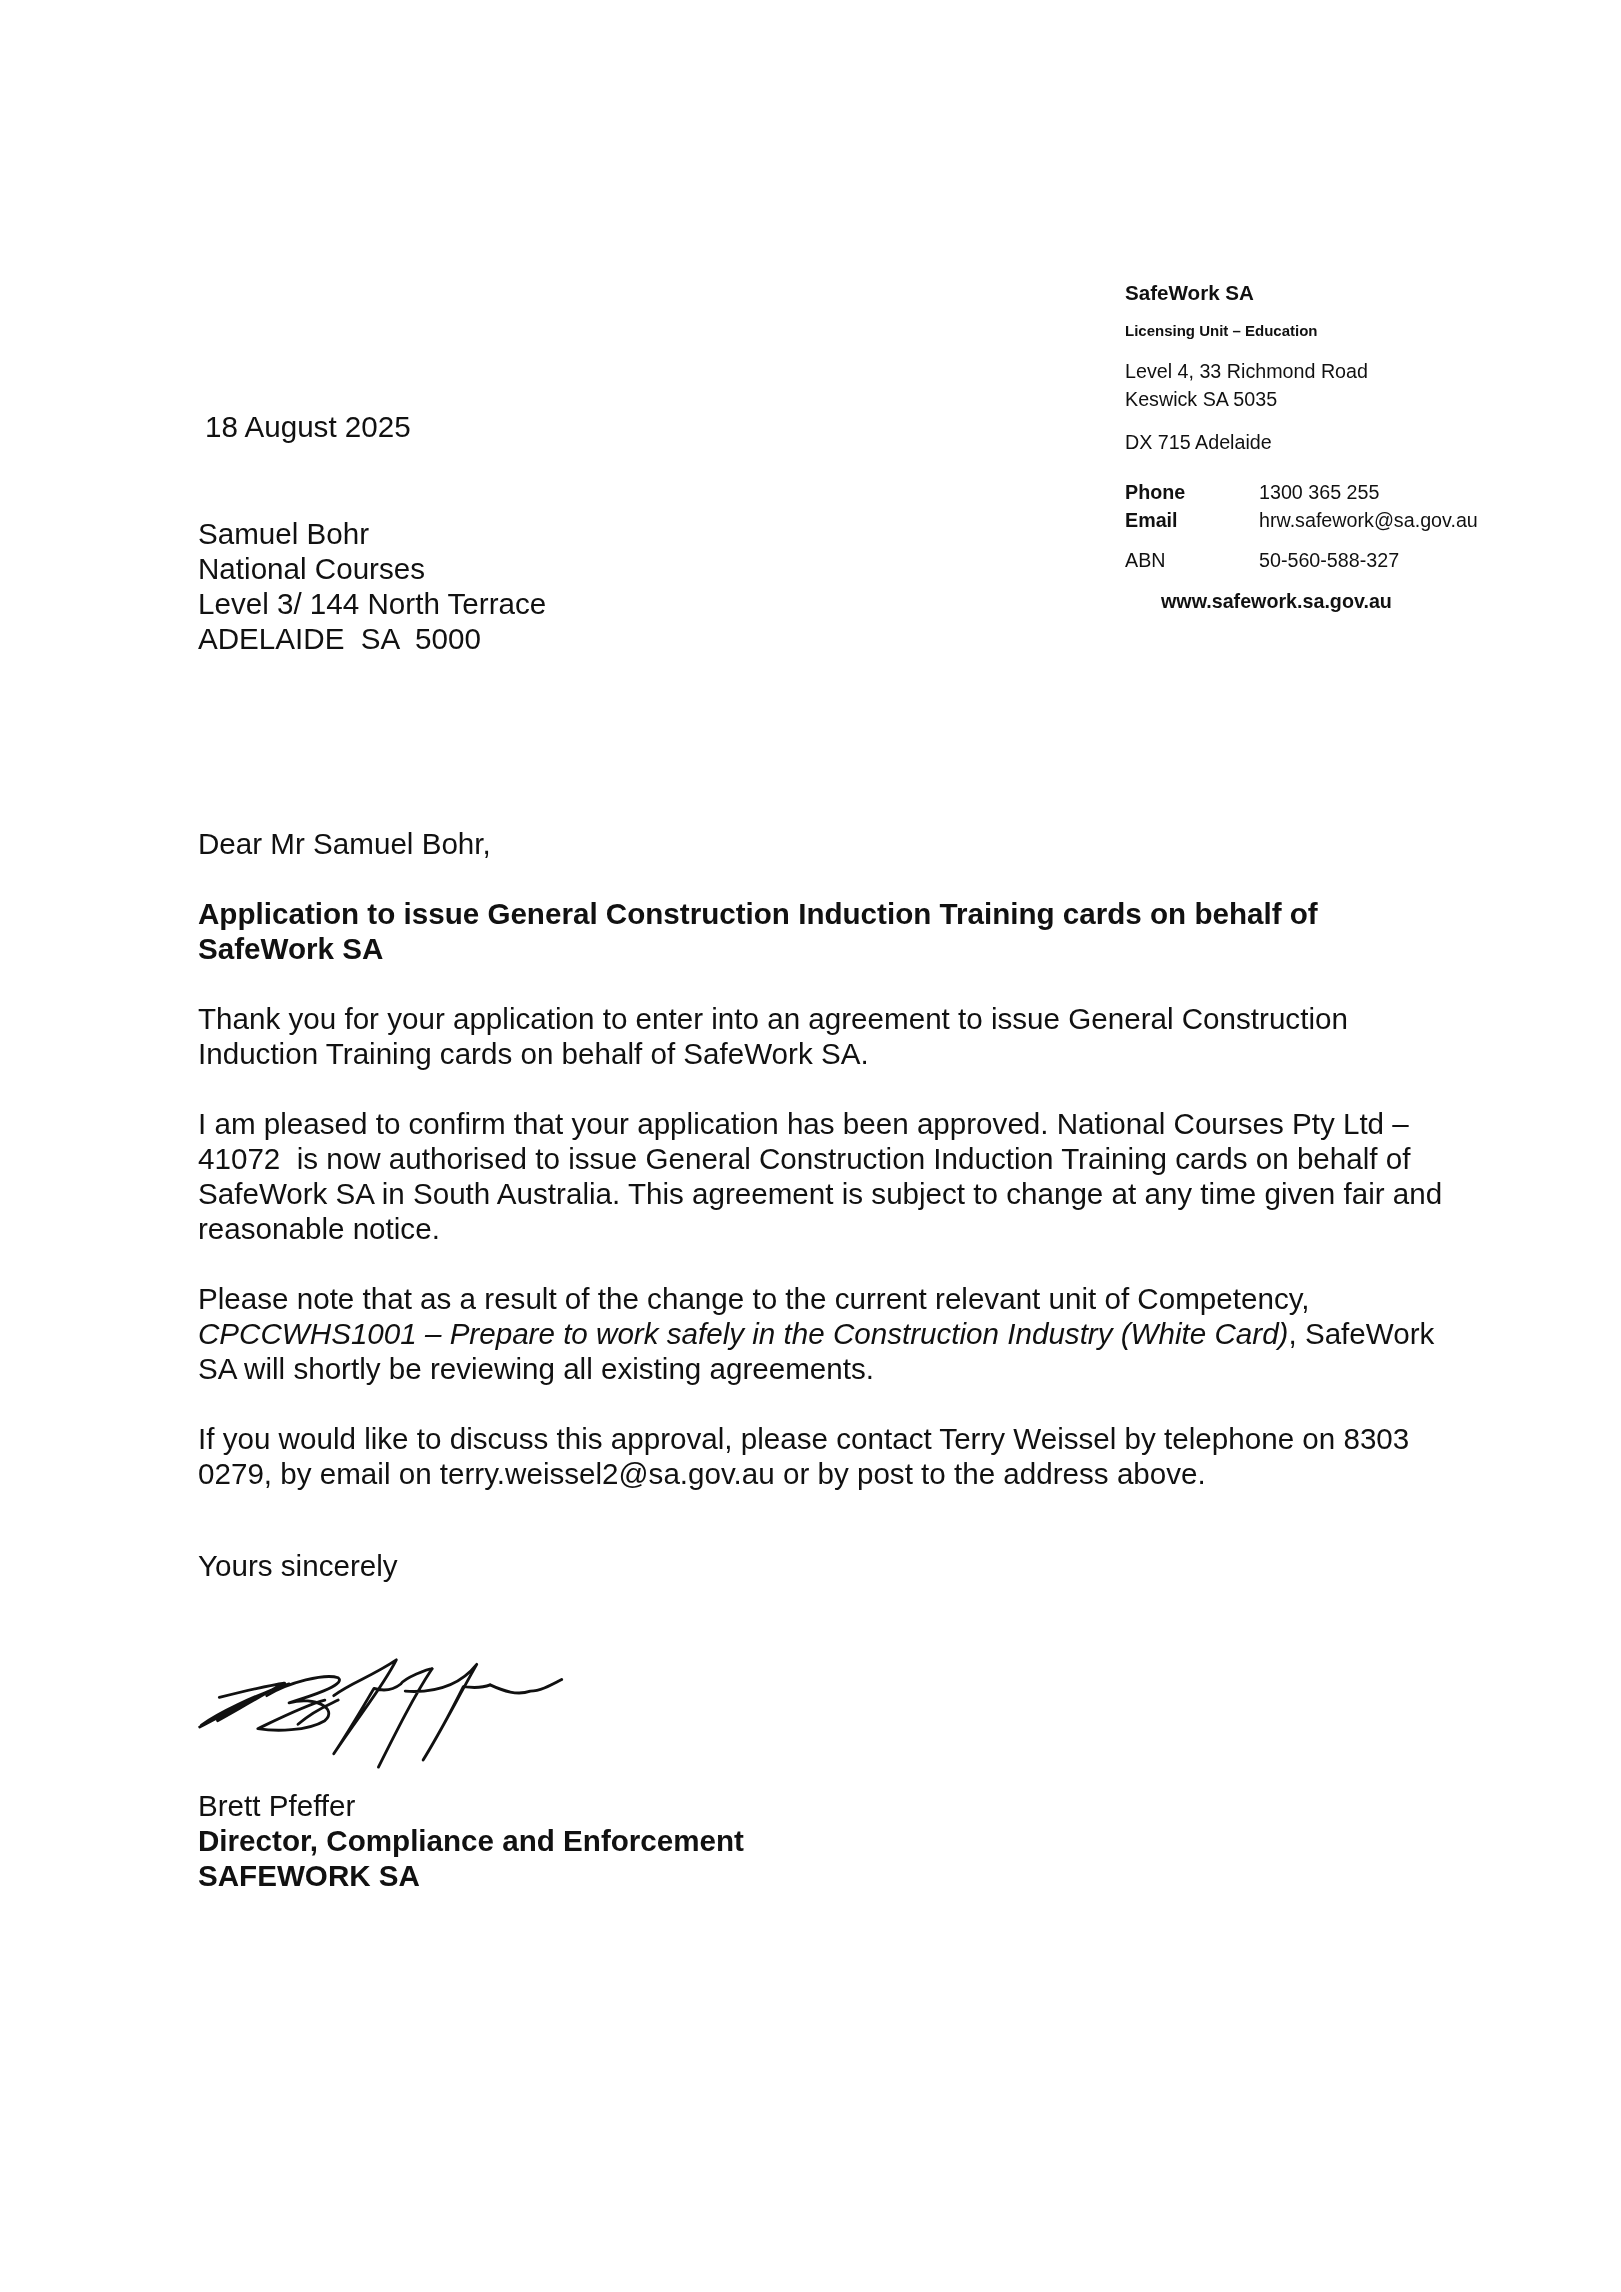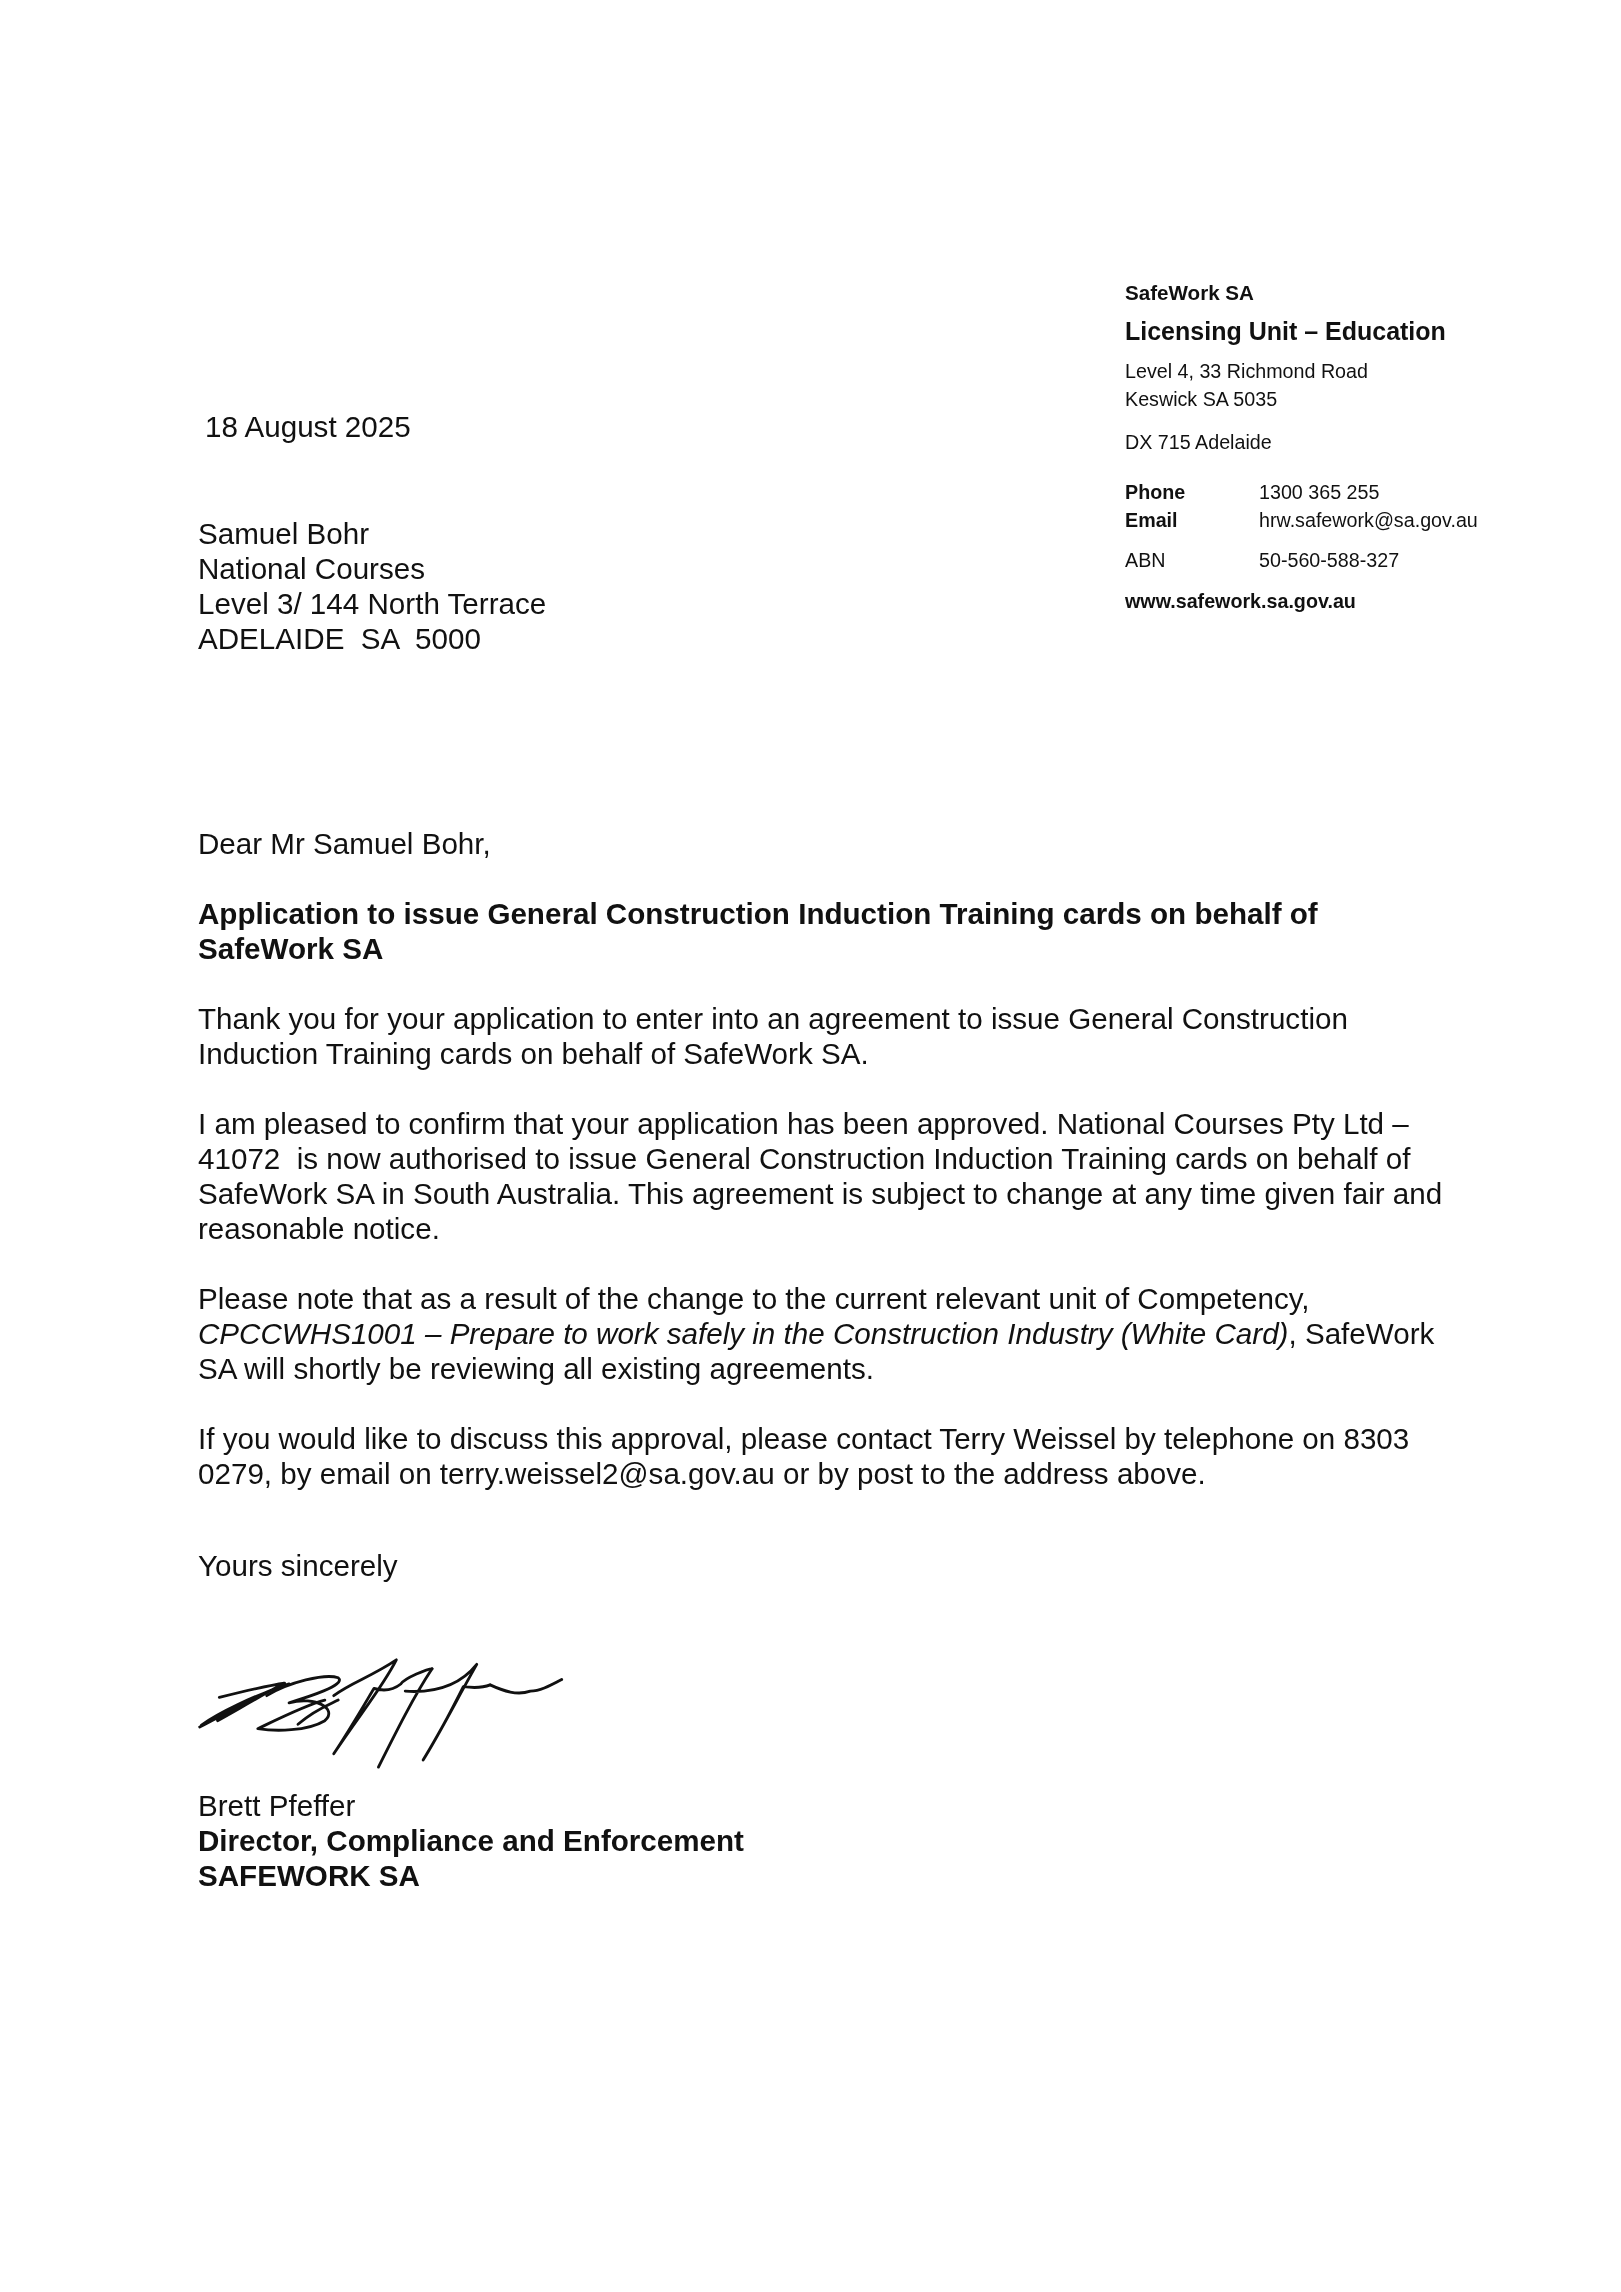--- a/index.html
+++ b/index.html
@@ -3,26 +3,26 @@
 <meta charset="utf-8">
 <style>
   html, body { margin: 0; padding: 0; background: #ffffff; }
   body { width: 1621px; height: 2293px; position: relative; overflow: hidden;
          font-family: "Liberation Sans", sans-serif; color: #111111; }
   .abs { position: absolute; }
 
   
   .hdr { left: 1125px; top: 279px; width: 448px; font-size: 19.7px; line-height: 28px; }
   .hdr .org { font-weight: bold; font-size: 20.6px; margin-bottom: 9.9px; }
-  .hdr .unit { font-weight: bold; font-size: 25px; margin-bottom: 12.5px; }
+  .hdr .unit { font-weight: bold; font-size: 15px; margin-bottom: 12.5px; }
   .hdr .grp { margin-bottom: 15px; }
   .hdr .row { display: flex; gap: 48px; }
   .hdr .row .k { width: 86px; }
   .hdr .row .k.b { font-weight: bold; }
-  .hdr .web { font-weight: bold; margin-top: 12.5px; }
+  .hdr .web { font-weight: bold; margin-top: 12.5px; margin-left: 36px; }
 
   
   .date { left: 205px; top: 410px; font-size: 29.6px; }
 
   
   .recip { left: 198px; top: 516px; font-size: 29.6px; line-height: 35px; }
 
   
   .body { left: 198px; top: 826px; width: 1254px; font-size: 29.6px; line-height: 35px; }
   .body p { margin: 0 0 35px 0; }

